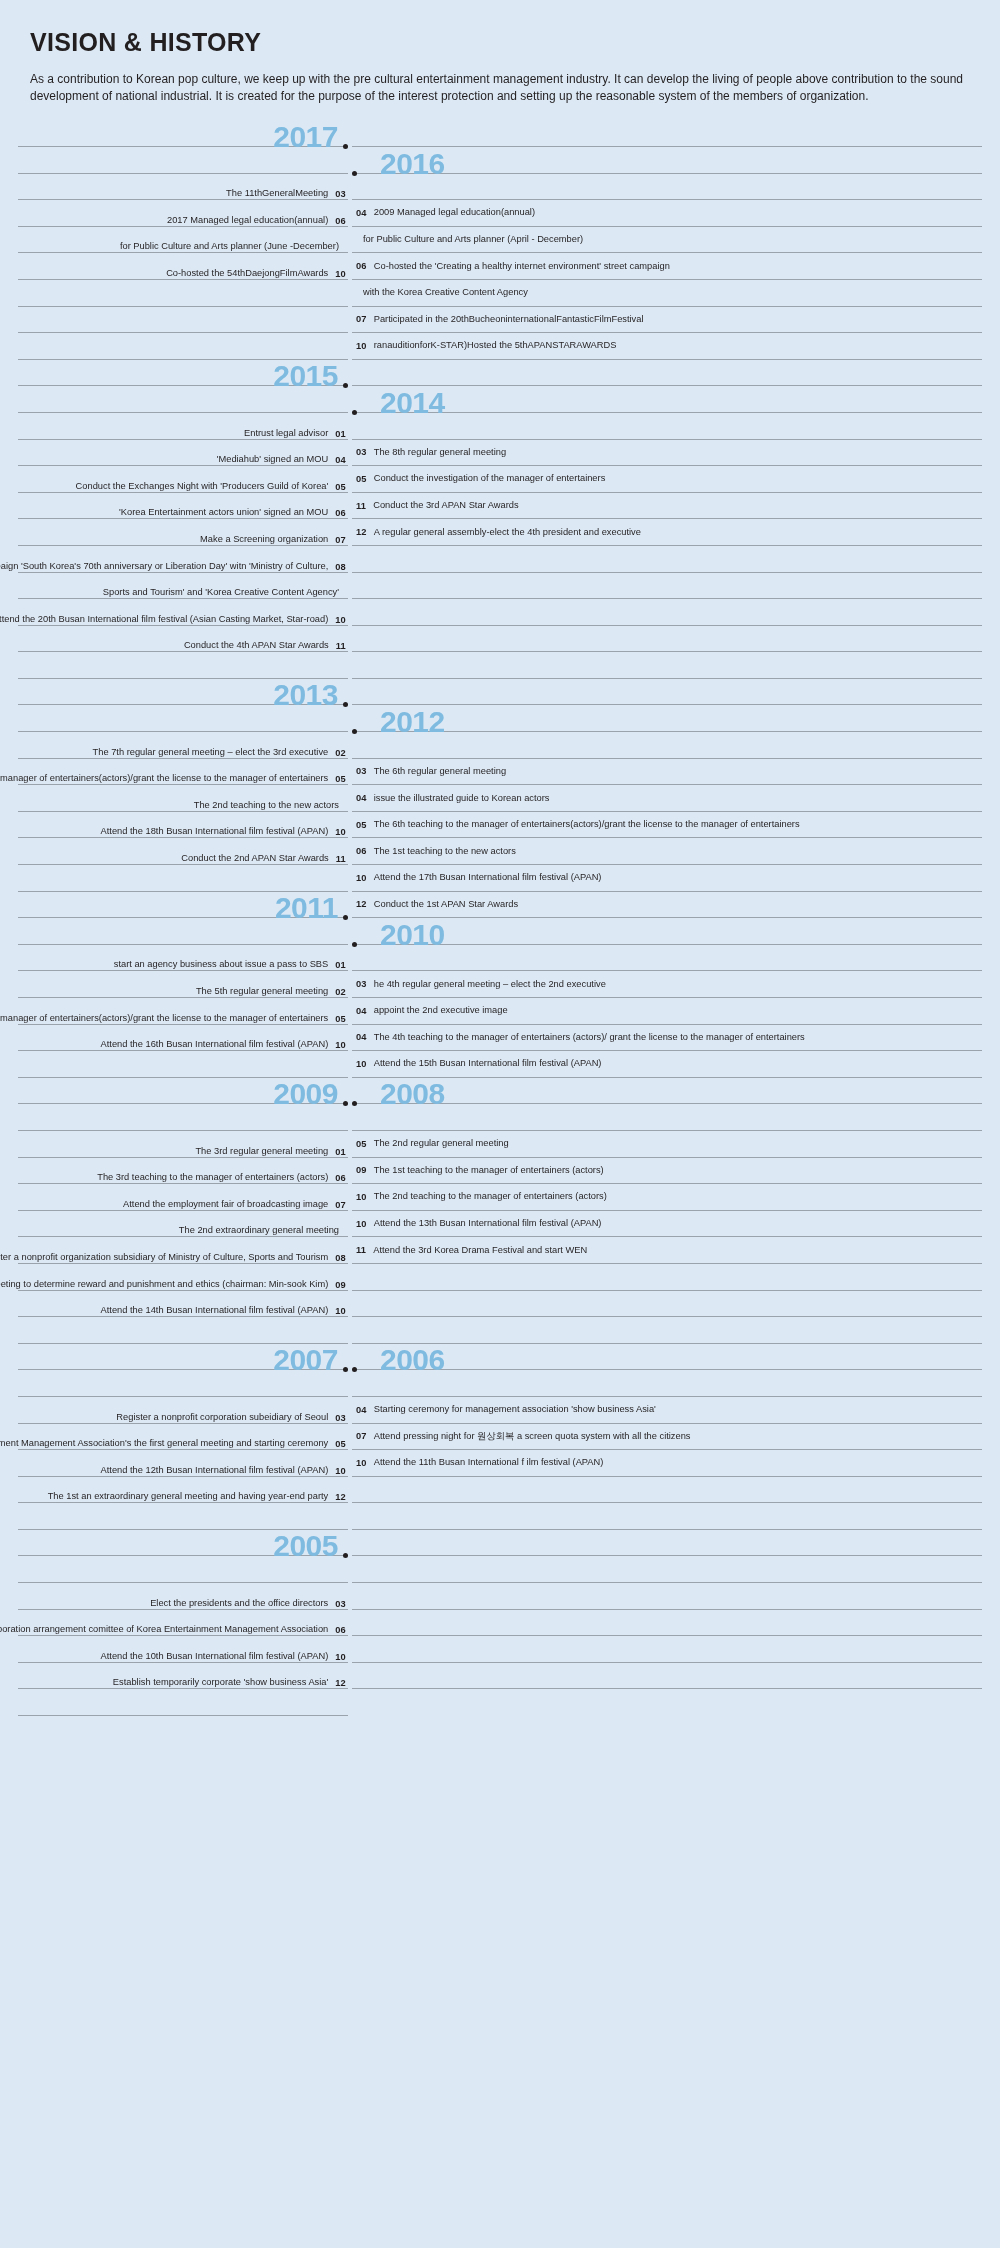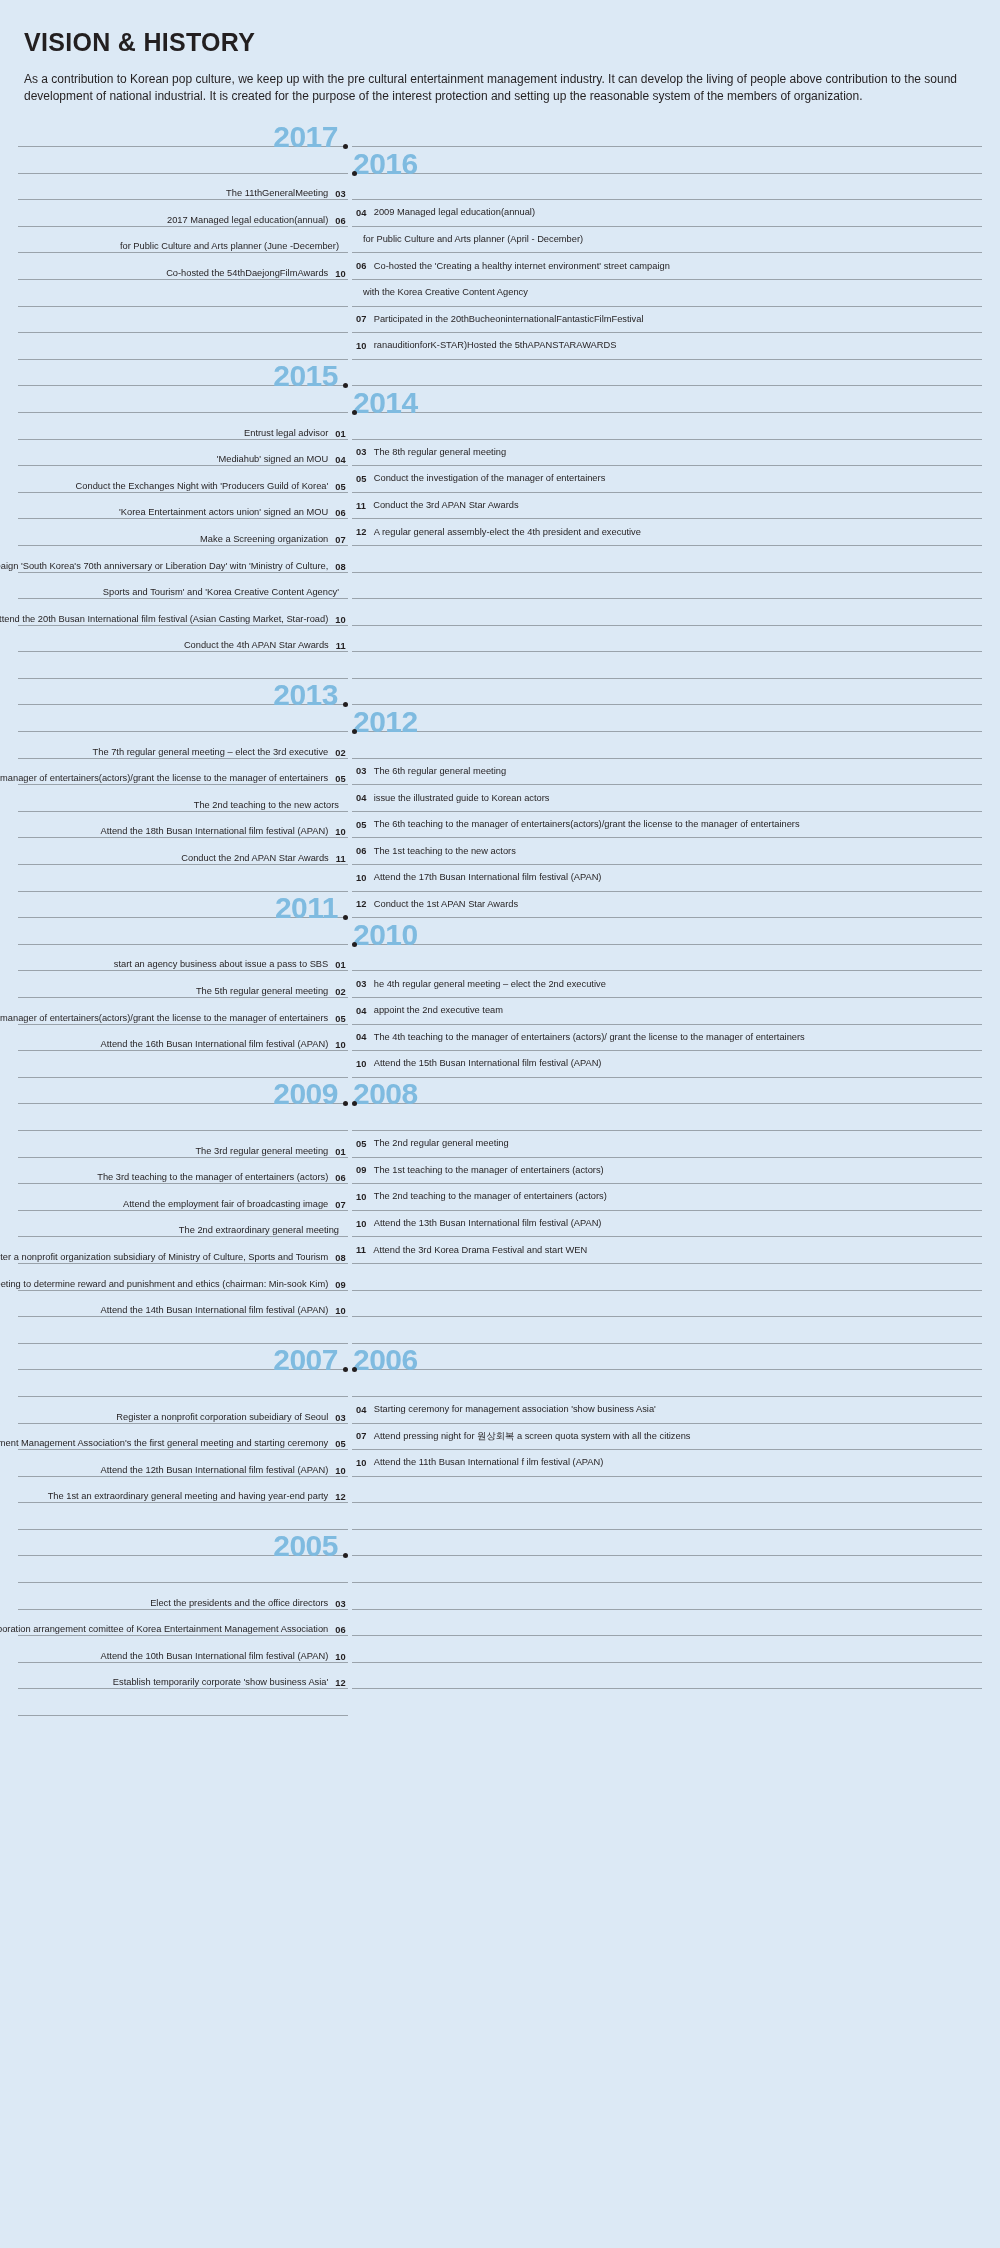--- a/index.html
+++ b/index.html
@@ -13,21 +13,21 @@
   .page{
     position:relative;
     width:1000px;
     min-height:2248px;
     box-sizing:border-box;
     padding:0;
     background:#dce9f5;
   }
   
   .header{
-    padding:28px 24px 0 24px;
+    padding:28px 24px 0 30px;
   }
   .page-title{
     font-size:25px;
     font-weight:bold;
     letter-spacing:.3px;
     color:#231f20;
     margin:0 0 14px 0;
   }
   .intro{
     font-size:12px;
@@ -92,21 +92,21 @@
   .yearlabel{
     position:absolute;
     font-size:30px;
     font-weight:bold;
     color:#7fbbe0;
     line-height:1;
     letter-spacing:-0.5px;
     top:-25px;
   }
   .col.left .yearlabel{ right:10px; }
-  .col.right .yearlabel{ left:1px; }
+  .col.right .yearlabel{ left:28px; }
   .dot{
     position:absolute;
     width:5px;height:5px;
     border-radius:50%;
     background:#231f20;
     top:-3px;
   }
   .col.left .dot{ right:0px; }
   .col.right .dot{ left:0px; }
 </style>
@@ -406,21 +406,21 @@
         <div class="yearrow">
           <div class="yearlabel">2010</div>
           <span class="dot"></span>
         </div>
         <div class="row">
           <span class="mon">03</span>
           <span class="txt">he 4th regular general meeting – elect the 2nd executive</span>
         </div>
         <div class="row">
           <span class="mon">04</span>
-          <span class="txt">appoint the 2nd executive team</span>
+          <span class="txt">appoint the 2nd executive image</span>
         </div>
         <div class="row">
           <span class="mon">04</span>
           <span class="txt">The 4th teaching to the manager of entertainers (actors)/ grant the license to the manager of entertainers</span>
         </div>
         <div class="row">
           <span class="mon">10</span>
           <span class="txt">Attend the 15th Busan International film festival (APAN)</span>
         </div>
         <div class="row"></div>

